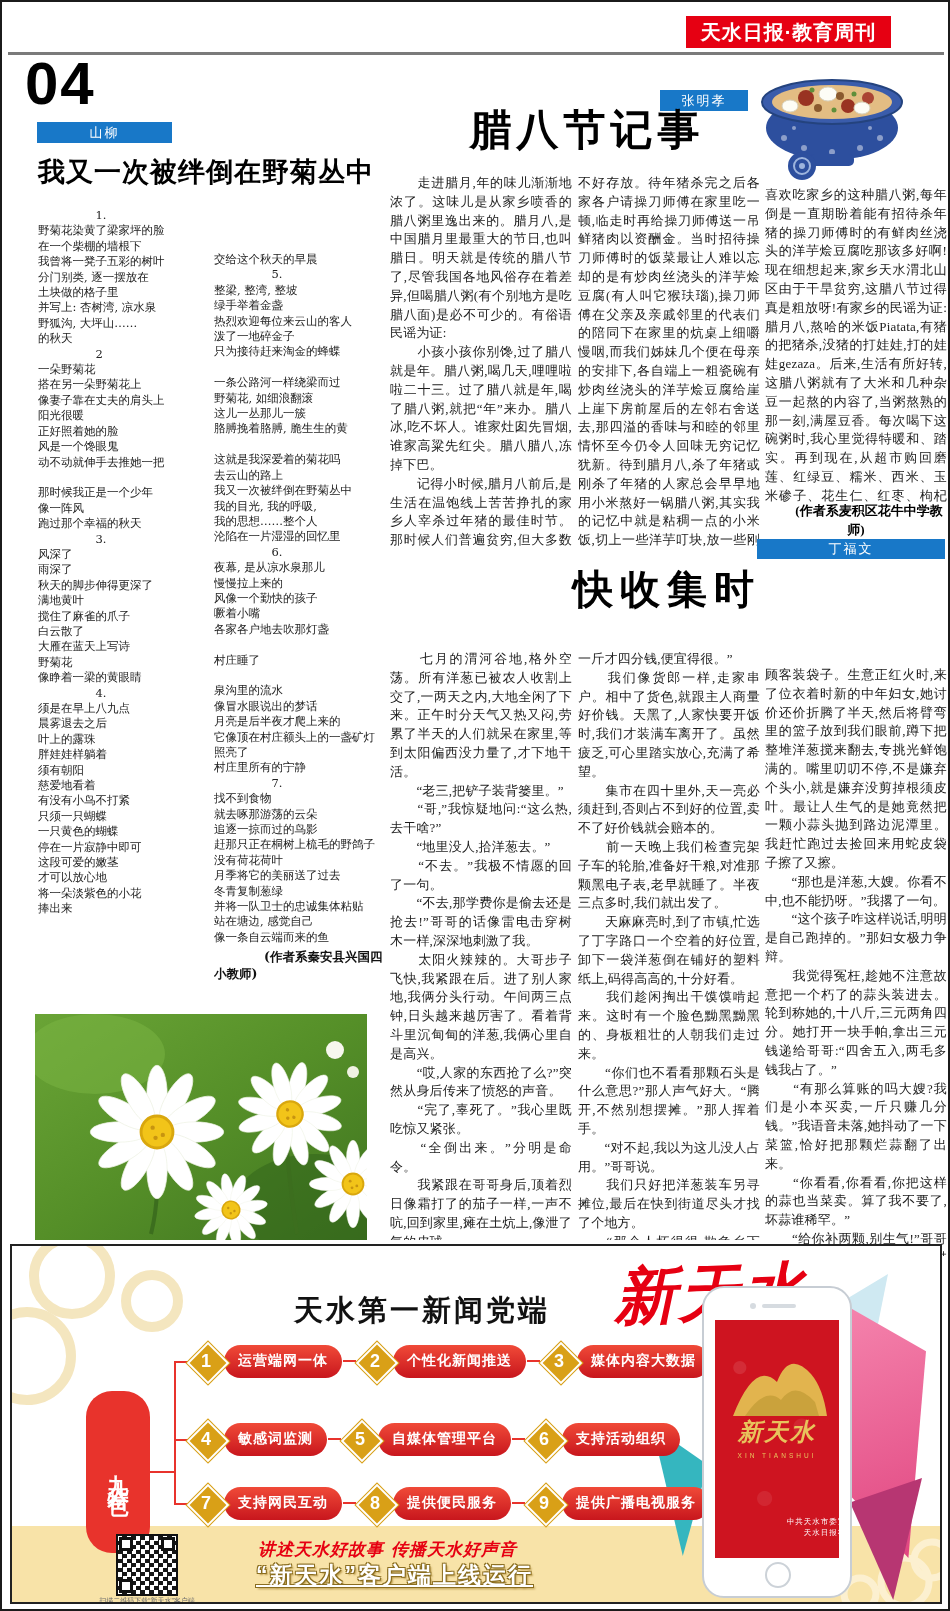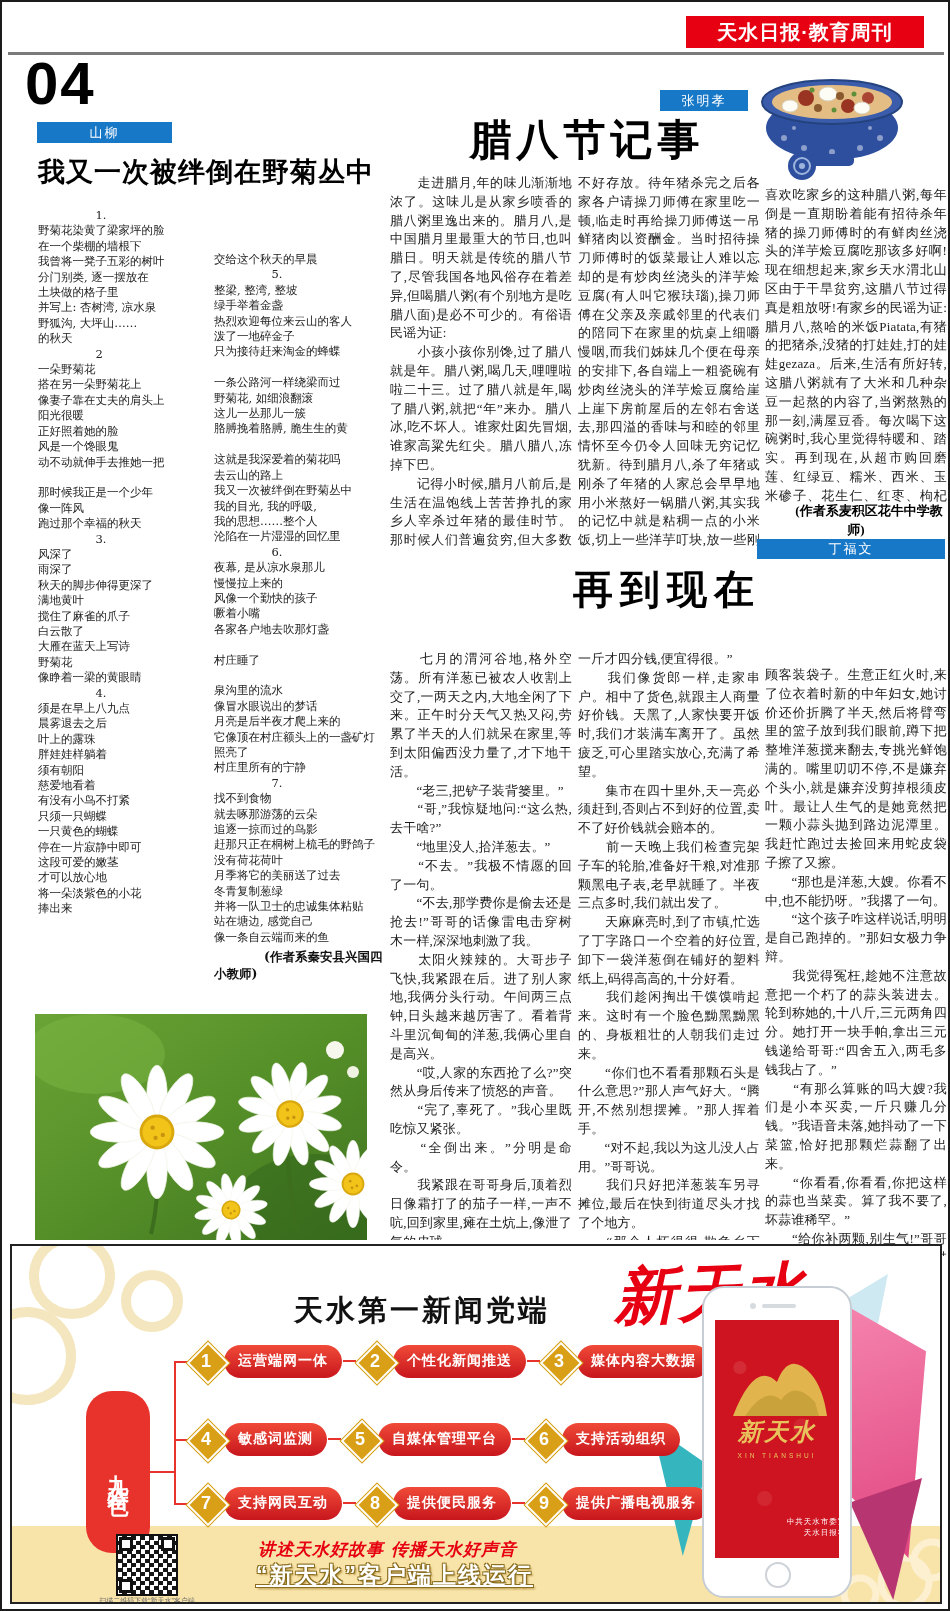--- a/index.html
+++ b/index.html
@@ -1,19 +1,19 @@
 <!DOCTYPE html>
 <html><head>
 <meta charset="utf-8">
 <style>
   html,body{margin:0;padding:0;background:#fff;}
   #page{position:relative;width:950px;height:1611px;background:#fff;border:2px solid #1b1b1b;box-sizing:border-box;overflow:hidden;font-family:"Liberation Sans",sans-serif;}
   .abs{position:absolute;}
   
-  .masthead{left:684px;top:14px;width:238px;height:32px;background:#e60012;color:#fff;font-size:20px;font-weight:bold;display:flex;align-items:center;justify-content:center;letter-spacing:1px;}
+  .masthead{left:684px;top:14px;width:205px;height:32px;background:#e60012;color:#fff;font-size:20px;font-weight:bold;display:flex;align-items:center;justify-content:center;letter-spacing:1px;}
   .toprule{left:6px;top:50px;width:936px;height:3px;background:#7a7a7a;}
   .pageno{left:23px;top:52px;font-size:60px;font-weight:900;line-height:1;color:#000;letter-spacing:2px;}
   .sectiontitle{left:132px;top:60px;font-size:45px;font-weight:500;color:#949494;letter-spacing:9px;}
   .pubinfo{left:292px;top:57px;font-size:11px;line-height:18px;color:#9a9a9a;}
   .bluelabel{background:#1878c8;color:#fff;font-size:13px;display:flex;align-items:center;justify-content:center;letter-spacing:2px;}
   
   .poemtitle{left:28px;top:152px;width:352px;text-align:center;font-size:27px;font-weight:900;color:#000;letter-spacing:1px;}
   .poemcol{width:170px;font-family:"DejaVu Serif",serif;font-size:11.5px;line-height:15.4px;color:#222;white-space:pre-wrap;overflow:hidden;}
   .poemauthor{font-family:"DejaVu Serif",serif;font-size:12.5px;font-weight:bold;color:#111;margin-top:4px;white-space:pre-wrap;}
   
@@ -226,30 +226,30 @@
     <path d="M250 110 q 4 60 12 110" stroke="#3c6e1e" stroke-width="4" fill="none"></path>
     <use href="#dz" transform="translate(122,118) scale(1.45)"></use>
     <use href="#dz" transform="translate(255,100) scale(1.15) rotate(14)"></use>
     <use href="#dz" transform="translate(196,196) scale(0.8) rotate(-10)"></use>
     <use href="#dz" transform="translate(318,170) scale(0.95)"></use>
     <circle cx="300" cy="36" r="9" fill="#f7f7ee"></circle>
       <circle cx="318" cy="58" r="6" fill="#f0f2e2"></circle>
   </svg>
 
   <div class="abs bluelabel" style="left:658px;top:88px;width:88px;height:21px;">张明孝</div>
-  <div class="abs headline" style="left:420px;top:110px;width:330px;font-size:42px;letter-spacing:5px;">腊八节记事</div>
+  <div class="abs headline" style="left:420px;top:100px;width:330px;font-size:42px;letter-spacing:5px;">腊八节记事</div>
   <div class="abs coltext" style="left:388px;top:172px;height:377px;">　　走进腊月,年的味儿渐渐地浓了。这味儿是从家乡喷香的腊八粥里逸出来的。腊月八,是中国腊月里最重大的节日,也叫腊日。明天就是传统的腊八节了,尽管我国各地风俗存在着差异,但喝腊八粥(有个别地方是吃腊八面)是必不可少的。有俗语民谣为证:
 　　小孩小孩你别馋,过了腊八就是年。腊八粥,喝几天,哩哩啦啦二十三。过了腊八就是年,喝了腊八粥,就把“年”来办。腊八冰,吃不坏人。谁家灶囱先冒烟,谁家高粱先红尖。腊八腊八,冻掉下巴。
 　　记得小时候,腊月八前后,是生活在温饱线上苦苦挣扎的家乡人宰杀过年猪的最佳时节。那时候人们普遍贫穷,但大多数人家都养着一头年猪,一进腊月,各家各户便争先恐后地轮流请村子里的操刀师傅到各家各户宰杀年猪,据说是打春之后宰杀的猪肉</div>
   <div class="abs coltext" style="left:576px;top:172px;height:377px;">不好存放。待年猪杀完之后各家各户请操刀师傅在家里吃一顿,临走时再给操刀师傅送一吊鲜猪肉以资酬金。当时招待操刀师傅时的饭菜最让人难以忘却的是有炒肉丝浇头的洋芋烩豆腐(有人叫它猴玞瑙),操刀师傅在父亲及亲戚邻里的代表们的陪同下在家里的炕桌上细嚼慢咽,而我们姊妹几个便在母亲的安排下,各自端上一粗瓷碗有炒肉丝浇头的洋芋烩豆腐给崖上崖下房前屋后的左邻右舍送去,那四溢的香味与和睦的邻里情怀至今仍令人回味无穷记忆犹新。待到腊月八,杀了年猪或刚杀了年猪的人家总会早早地用小米熬好一锅腊八粥,其实我的记忆中就是粘稠一点的小米饭,切上一些洋芋叮块,放一些刚熬好的大肉臊子,再切碎葱花或蒜苗等放入即可,当时很多人家根本就买不起大米,就只能如此了。其实少年时的我一点都不</div>
   <div class="abs coltext" style="left:763px;top:184px;height:320px;">喜欢吃家乡的这种腊八粥,每年倒是一直期盼着能有招待杀年猪的操刀师傅时的有鲜肉丝浇头的洋芋烩豆腐吃那该多好啊!现在细想起来,家乡天水渭北山区由于干旱贫穷,这腊八节过得真是粗放呀!有家乡的民谣为证:腊月八,熬哈的米饭Piatata,有猪的把猪杀,没猪的打娃娃,打的娃娃gezaza。后来,生活有所好转,这腊八粥就有了大米和几种杂豆一起熬的内容了,当粥熬熟的那一刻,满屋豆香。每次喝下这碗粥时,我心里觉得特暖和、踏实。再到现在,从超市购回磨莲、红绿豆、糯米、西米、玉米碜子、花生仁、红枣、枸杞子、葡萄干等,挑选上等瘦肉,再加上红薯、南瓜,就这样风味别致的腊八粥,我总觉着没有儿时吃过的招待杀猪师傅时的洋芋烩豆腐可口啊。</div>
   <div class="abs credit" style="left:763px;top:500px;text-align:center;">　　(作者系麦积区花牛中学教师)</div>
 
   <div class="abs bluelabel" style="left:755px;top:537px;width:188px;height:20px;">丁福文</div>
-  <div class="abs headline" style="left:480px;top:560px;width:370px;font-size:40px;letter-spacing:7px;">再到现在</div>
+  <div class="abs headline" style="left:480px;top:560px;width:370px;font-size:40px;letter-spacing:7px;">快收集时</div>
   <div class="abs coltext" style="left:388px;top:648px;height:590px;">　　七月的渭河谷地,格外空荡。所有洋葱已被农人收割上交了,一两天之内,大地全闲了下来。正午时分天气又热又闷,劳累了半天的人们就呆在家里,等到太阳偏西没力量了,才下地干活。
 　　“老三,把铲子装背篓里。”
 　　“哥,”我惊疑地问:“这么热,去干啥?”
 　　“地里没人,拾洋葱去。”
 　　“不去。”我极不情愿的回了一句。
 　　“不去,那学费你是偷去还是抢去!”哥哥的话像雷电击穿树木一样,深深地刺激了我。
 　　太阳火辣辣的。大哥步子飞快,我紧跟在后。进了别人家地,我俩分头行动。午间两三点钟,日头越来越厉害了。看着背斗里沉甸甸的洋葱,我俩心里自是高兴。
 　　“哎,人家的东西抢了么?”突然从身后传来了愤怒的声音。
 　　“完了,辜死了。”我心里既吃惊又紧张。
 　　“全倒出来。”分明是命令。

